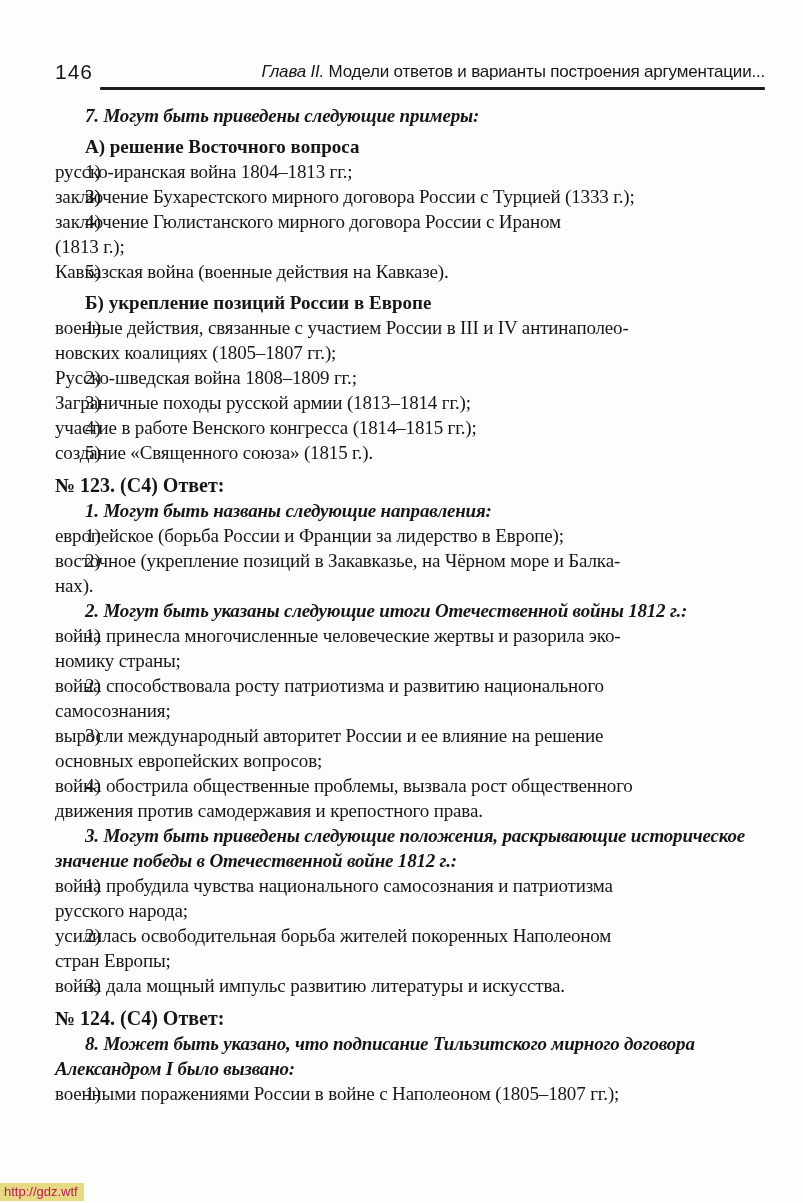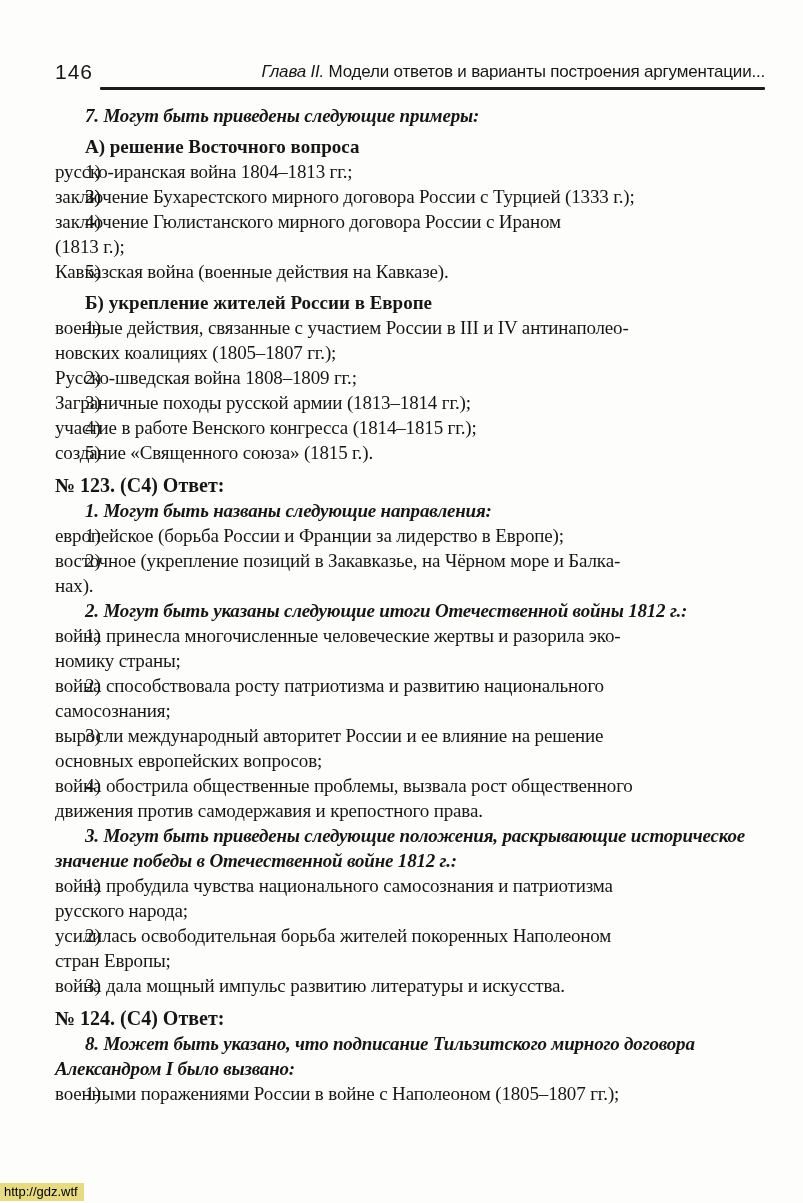--- a/index.html
+++ b/index.html
@@ -40,21 +40,21 @@
   }
   .h-bold { font-weight: bold; margin: 6px 0 0 30px !important; }
   .h-answer { font-weight: bold; font-size: 20px; margin: 8px 0 0 0 !important; }
   .li { position: relative; padding-left: 60px; }
   .li .num { position: absolute; left: 30px; top: 0; }
   .li .txt { white-space: pre-line; letter-spacing: -0.15px; }
 
   
   .watermark {
     position: absolute; left: 0; bottom: 2px;
-    background: #e6da82; color: #000000;
+    background: #e6da82; color: #be185d;
     font-family: "Liberation Sans", sans-serif;
     font-size: 13px; line-height: 15px;
     padding: 1px 6px 2px 4px;
   }
 </style>
 </head>
 <body>
 
 <div class="page">
 
@@ -69,21 +69,21 @@
     <p class="p-italic">7. Могут быть приведены следующие примеры:</p>
     <p class="h-bold">А) решение Восточного вопроса</p>
 
     <div class="li"><span class="num">1)</span><span class="txt">русско-иранская война 1804–1813 гг.;</span></div>
     <div class="li"><span class="num">2)</span></div>
     <div class="li"><span class="num">3)</span><span class="txt">заключение Бухарестского мирного договора России с Турцией (1333 г.);</span></div>
     <div class="li"><span class="num">4)</span><span class="txt">заключение Гюлистанского мирного договора России с Ираном
 (1813 г.);</span></div>
     <div class="li"><span class="num">5)</span><span class="txt">Кавказская война (военные действия на Кавказе).</span></div>
 
-    <p class="h-bold">Б) укрепление жителей России в Европе</p>
+    <p class="h-bold">Б) укрепление позиций России в Европе</p>
 
     <div class="li"><span class="num">1)</span><span class="txt">военные действия, связанные с участием России в III и IV антинаполео-
 новских коалициях (1805–1807 гг.);</span></div>
     <div class="li"><span class="num">2)</span><span class="txt">Русско-шведская война 1808–1809 гг.;</span></div>
     <div class="li"><span class="num">3)</span><span class="txt">Заграничные походы русской армии (1813–1814 гг.);</span></div>
     <div class="li"><span class="num">4)</span><span class="txt">участие в работе Венского конгресса (1814–1815 гг.);</span></div>
     <div class="li"><span class="num">5)</span><span class="txt">создание «Священного союза» (1815 г.).</span></div>
 
     <p class="h-answer">№ 123. (С4) Ответ:</p>
     <p class="p-italic">1. Могут быть названы следующие направления:</p>

